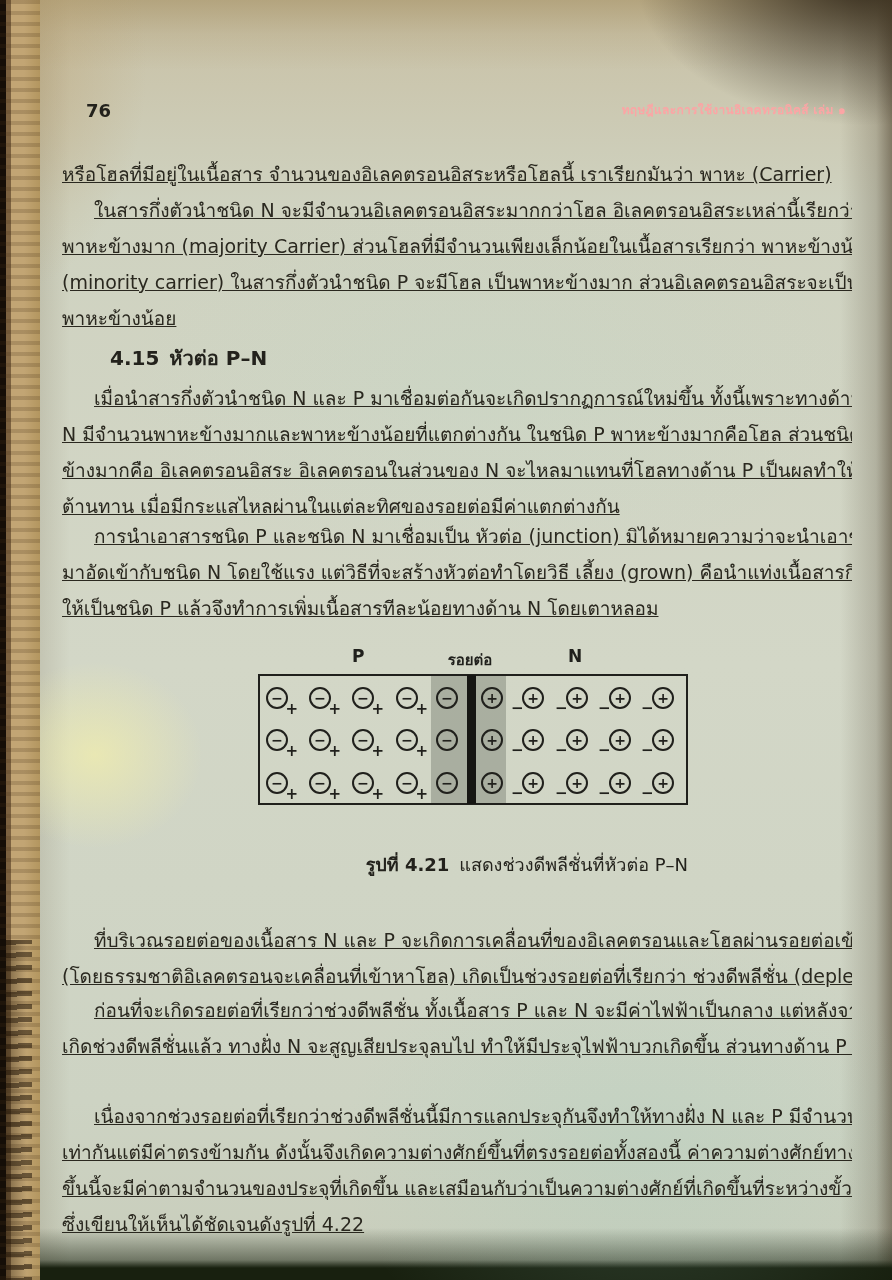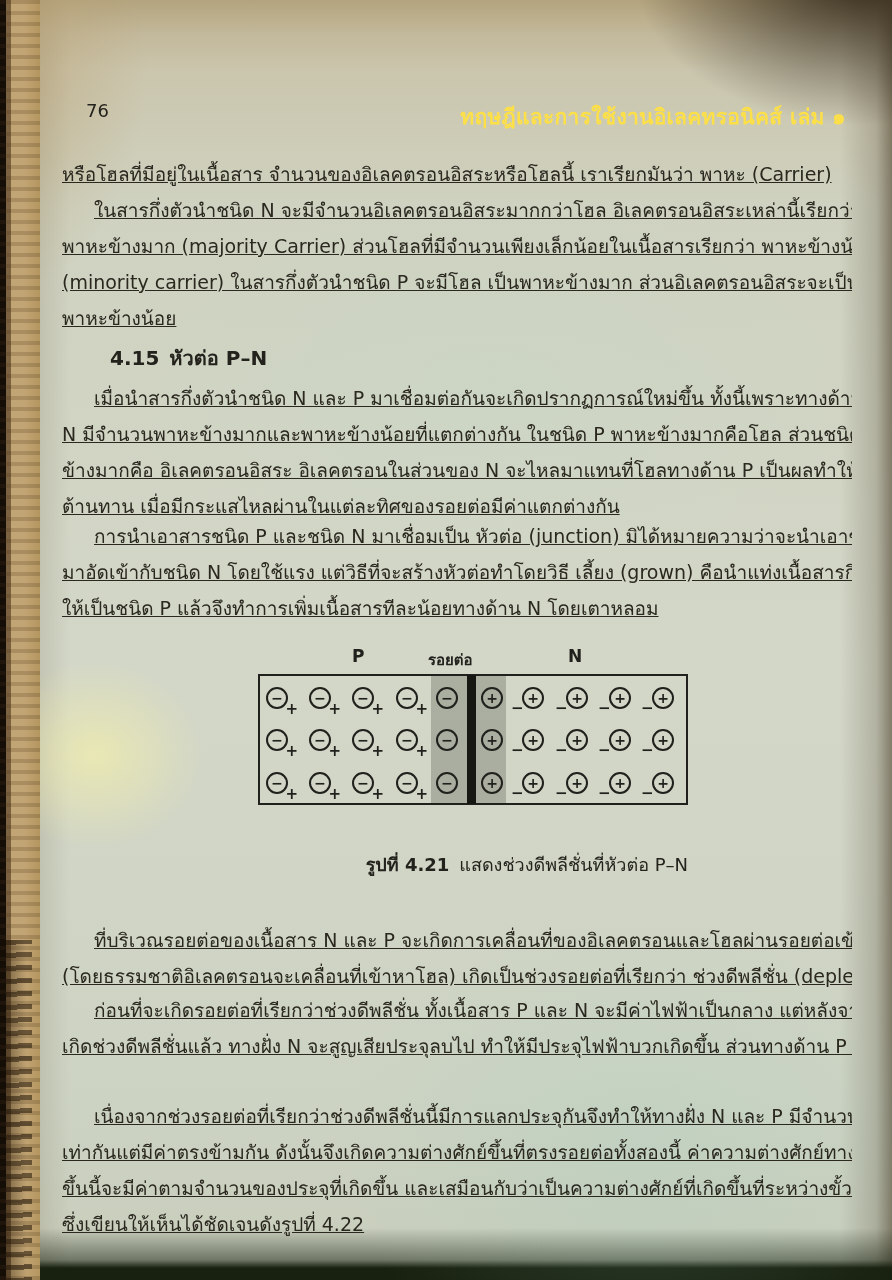--- a/index.html
+++ b/index.html
@@ -32,40 +32,40 @@
     position:absolute;left:6px;top:940px;bottom:0;width:26px;
     background:
       repeating-linear-gradient(177deg, rgba(35,22,8,0.55) 0 5px, rgba(35,22,8,0) 5px 13px),
       linear-gradient(90deg, rgba(40,26,10,0.45), rgba(40,26,10,0) 80%);
   }
   .top-left-tan{
     position:absolute;left:0;top:0;width:190px;height:320px;
     background:radial-gradient(ellipse 210px 330px at 0% 20%, rgba(186,160,112,0.55), rgba(186,160,112,0) 70%);
   }
 
-  .page-number{position:absolute;left:86px;top:100px;font-size:18px;font-weight:normal;color:#23221c;}
-  .header-title{position:absolute;right:46px;top:100px;font-size:21px;font-weight:bold;color:#fde047;letter-spacing:0.3px;}
+  .page-number{position:absolute;left:86px;top:100px;font-size:18px;font-weight:bold;color:#23221c;}
+  .header-title{position:absolute;right:46px;top:100px;font-size:12px;font-weight:bold;color:#fca5a5;letter-spacing:0.3px;}
 
   .textblock{position:absolute;left:62px;width:790px;overflow:hidden;text-decoration:underline;}
   .line{height:36px;line-height:36px;font-size:19px;white-space:nowrap;color:#2a281f;}
   .line.indent{padding-left:32px;}
   #para1{top:156px;}
   #heading{position:absolute;left:80px;top:342px;width:790px;padding-left:30px;
            font-size:20px;font-weight:bold;color:#23221c;}
   #heading span{margin-right:10px;}
   #para2{top:380px;}
   #para3{top:518px;}
   #para4{top:922px;}
   #para5{top:992px;}
   #para6{top:1098px;}
 
   
   .fig-label{position:absolute;font-weight:bold;color:#20201c;}
   #lblP{left:352px;top:646px;font-size:17px;}
-  #lblJ{left:428px;top:648px;width:84px;text-align:left;font-size:15px;}
+  #lblJ{left:428px;top:648px;width:84px;text-align:center;font-size:15px;}
   #lblN{left:568px;top:646px;font-size:17px;}
   .junction-box{
     position:absolute;left:258px;top:674px;width:430px;height:131px;
     border:2px solid #20201c;box-sizing:border-box;
   }
   .depletion-band{position:absolute;left:171px;top:0;bottom:0;width:75px;background:rgba(120,126,112,0.45);}
   .junction-bar{position:absolute;left:207px;top:-1px;bottom:-1px;width:9px;background:#161613;}
   .charge{position:absolute;width:22px;height:22px;border:2px solid #20201c;border-radius:50%;
           box-sizing:border-box;display:flex;align-items:center;justify-content:center;}
   .charge .glyph{font-size:14px;font-weight:bold;line-height:1;color:#20201c;}

